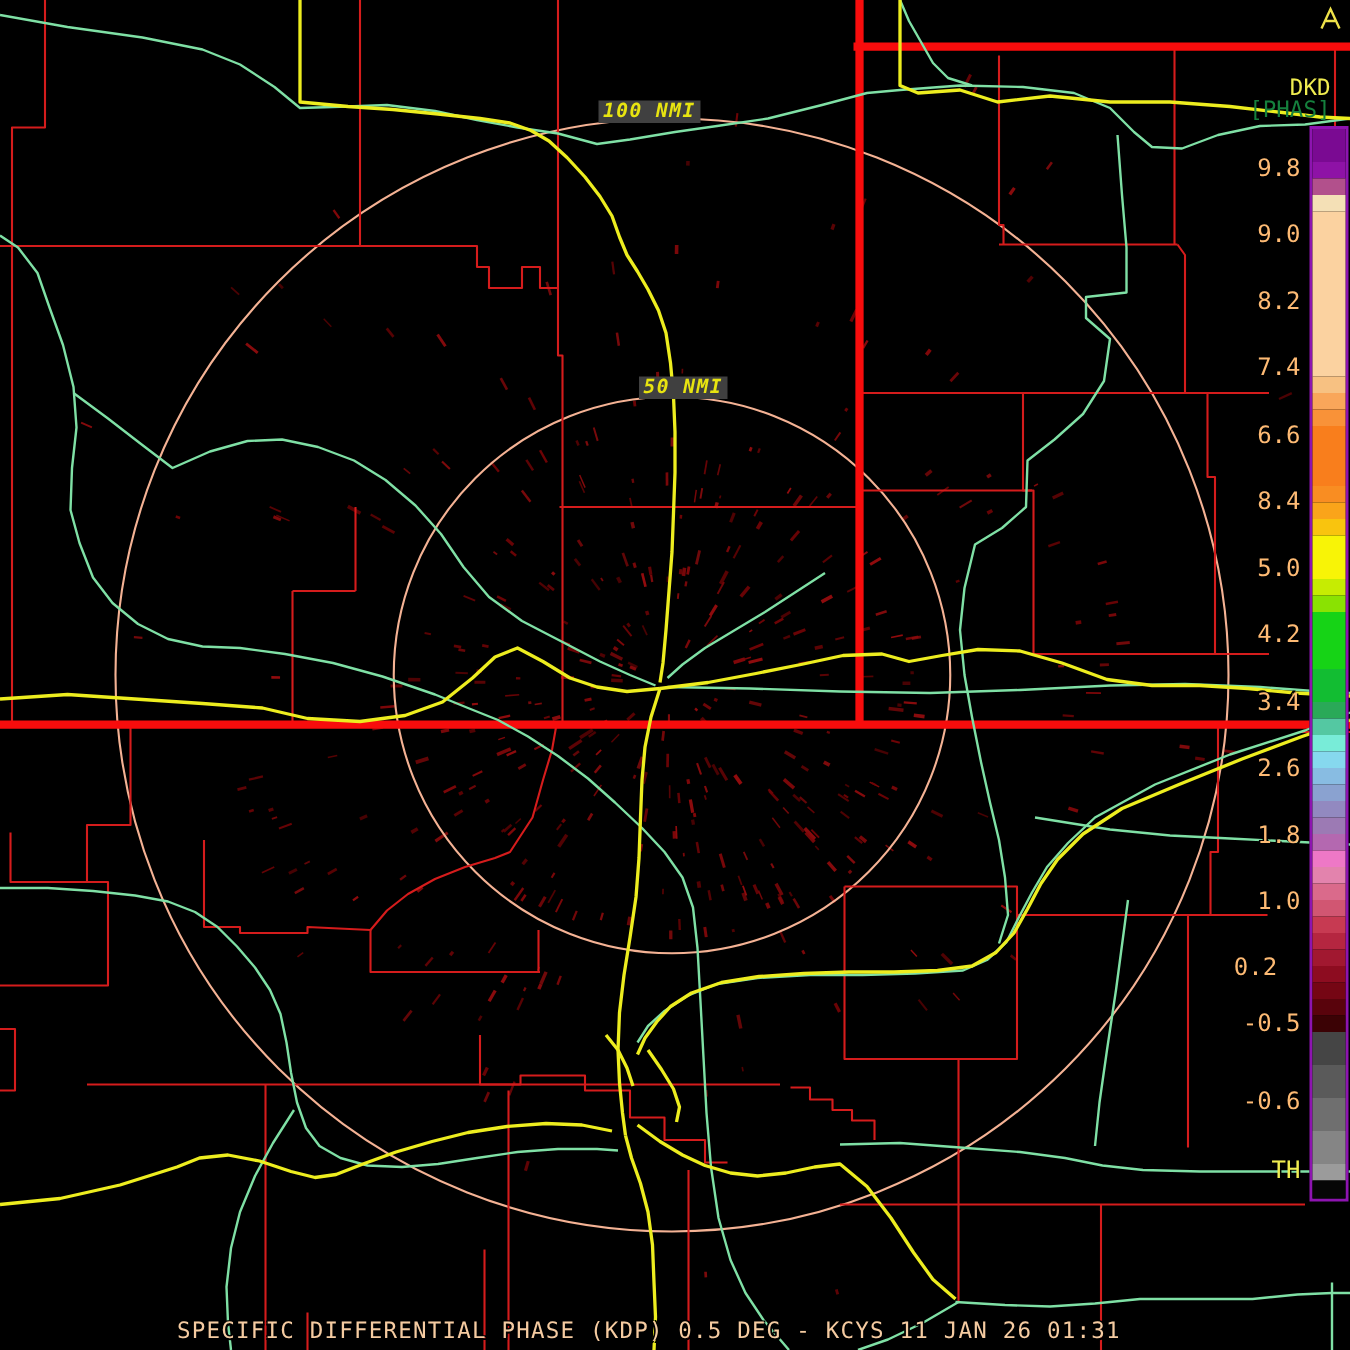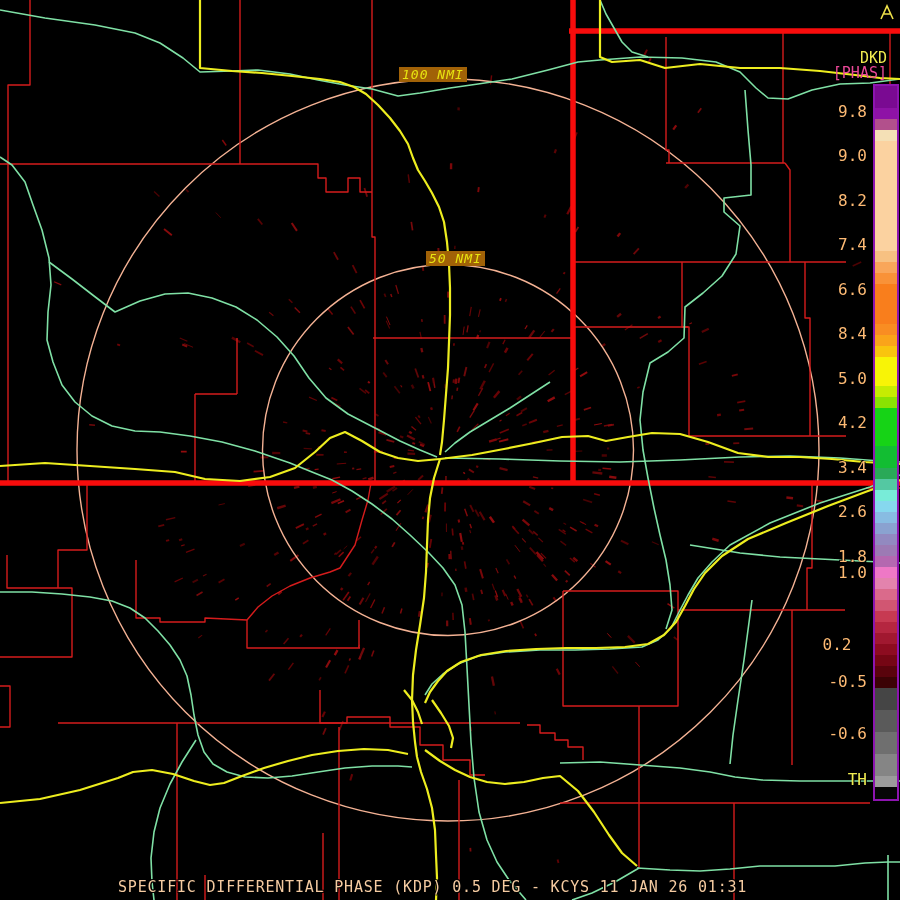--- a/index.html
+++ b/index.html
@@ -6,27 +6,27 @@
   .stage{position:relative;width:900px;height:900px;background:#000;overflow:hidden;
          font-family:"DejaVu Sans Mono","Liberation Mono",monospace;}
   #map{position:absolute;left:0;top:0;}
   .title{position:absolute;top:5px;right:24px;color:#efe24a;font-size:17px;
          letter-spacing:1px;white-space:nowrap;}
   .logo{position:absolute;top:3px;right:3px;}
   .cb{position:absolute;left:873px;top:84px;width:26px;height:717px;
       border:2px solid #8d14b0;box-sizing:border-box;background:#000;}
   .cb-bar{display:flex;flex-direction:column;width:100%;height:100%;}
   .cb-code{position:absolute;top:49px;right:13px;color:#f0ec50;font-size:15px;}
-  .cb-units{position:absolute;top:64px;right:13px;color:#ec4899;font-size:15px;}
+  .cb-units{position:absolute;top:64px;right:13px;color:#15803d;font-size:15px;}
   .tick{position:absolute;color:#fdba74;font-size:16px;text-align:right;width:60px;
         text-shadow:1px 1px 0 #000,-1px -1px 0 #000;}
   .th{position:absolute;top:770px;right:33px;color:#f0ec50;font-size:16px;
       text-shadow:1px 1px 0 #000;}
-  .ring-label{position:absolute;color:#e8e410;font-size:13px;font-weight:normal;
-              font-style:italic;background:#a16207;padding:0 3px;letter-spacing:1px;}
+  .ring-label{position:absolute;color:#e8e410;font-size:13px;font-weight:bold;
+              font-style:italic;background:#404040;padding:0 3px;letter-spacing:1px;}
   .status{position:absolute;left:118px;bottom:4px;color:#f5cba1;font-size:15px;
           letter-spacing:0.8px;white-space:nowrap;
           text-shadow:1px 1px 0 #000,-1px -1px 0 #000,1px -1px 0 #000,-1px 1px 0 #000;}
 </style>
 </head>
 <body>
 
 <div class="stage">
 
   <svg id="map" width="900" height="900" viewBox="0 0 900 900">
@@ -570,21 +570,21 @@
       <div class="tick" style="top: 146px; right: 33px;">9.0</div>
       <div class="tick" style="top: 191px; right: 33px;">8.2</div>
       <div class="tick" style="top: 235px; right: 33px;">7.4</div>
       <div class="tick" style="top: 280px; right: 33px;">6.6</div>
       <div class="tick" style="top: 324px; right: 33px;">8.4</div>
       <div class="tick" style="top: 369px; right: 33px;">5.0</div>
       <div class="tick" style="top: 413px; right: 33px;">4.2</div>
       <div class="tick" style="top: 458px; right: 33px;">3.4</div>
       <div class="tick" style="top: 502px; right: 33px;">2.6</div>
       <div class="tick" style="top: 547px; right: 33px;">1.8</div>
-      <div class="tick" style="top: 563px; right: 33px; margin-left: 36px;">1.0</div>
+      <div class="tick" style="top: 591px; right: 33px; margin-left: 36px;">1.0</div>
       <div class="tick" style="top: 635px; right: 33px; text-align: center;">0.2</div>
       <div class="tick" style="top: 672px; right: 33px;">-0.5</div>
       <div class="tick" style="top: 724px; right: 33px;">-0.6</div>
     </div>
   <div class="th">TH</div>
 
   <div class="ring-label" style="left:399px;top:67px;">100 NMI</div>
   <div class="ring-label" style="left:426px;top:251px;">50 NMI</div>
 
   <div class="status">SPECIFIC DIFFERENTIAL PHASE (KDP) 0.5 DEG - KCYS 11 JAN 26 01:31</div>

